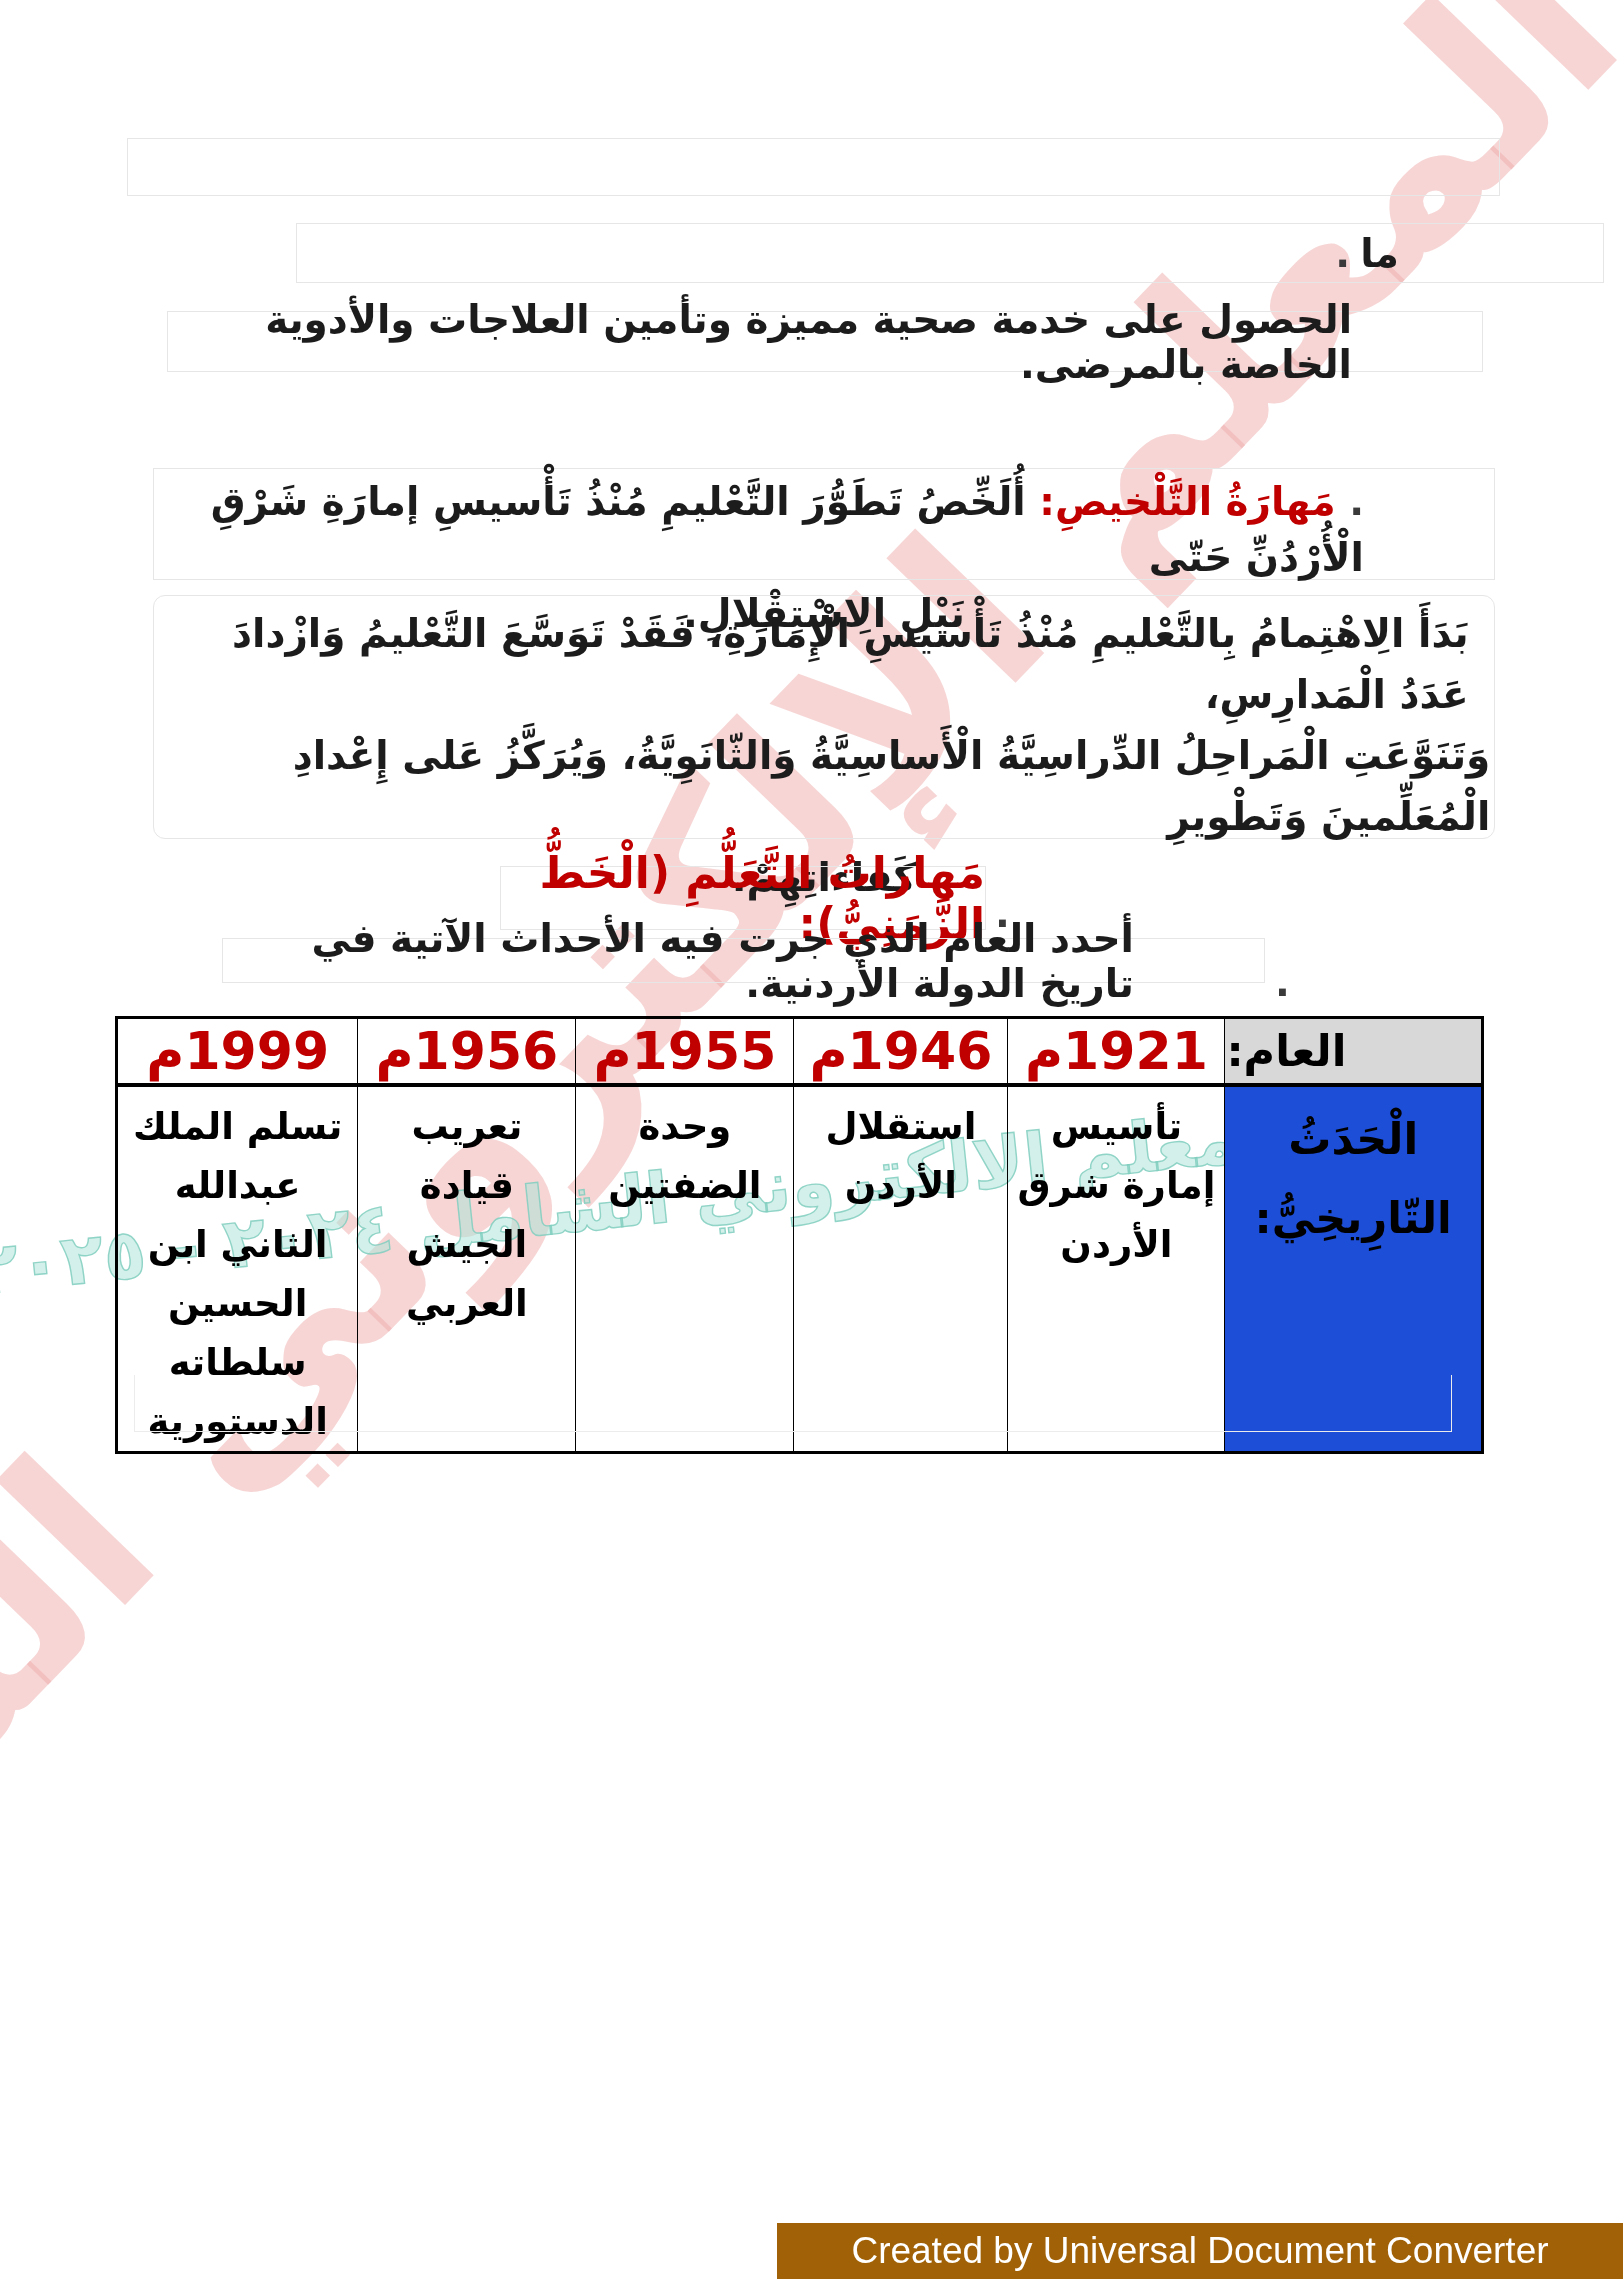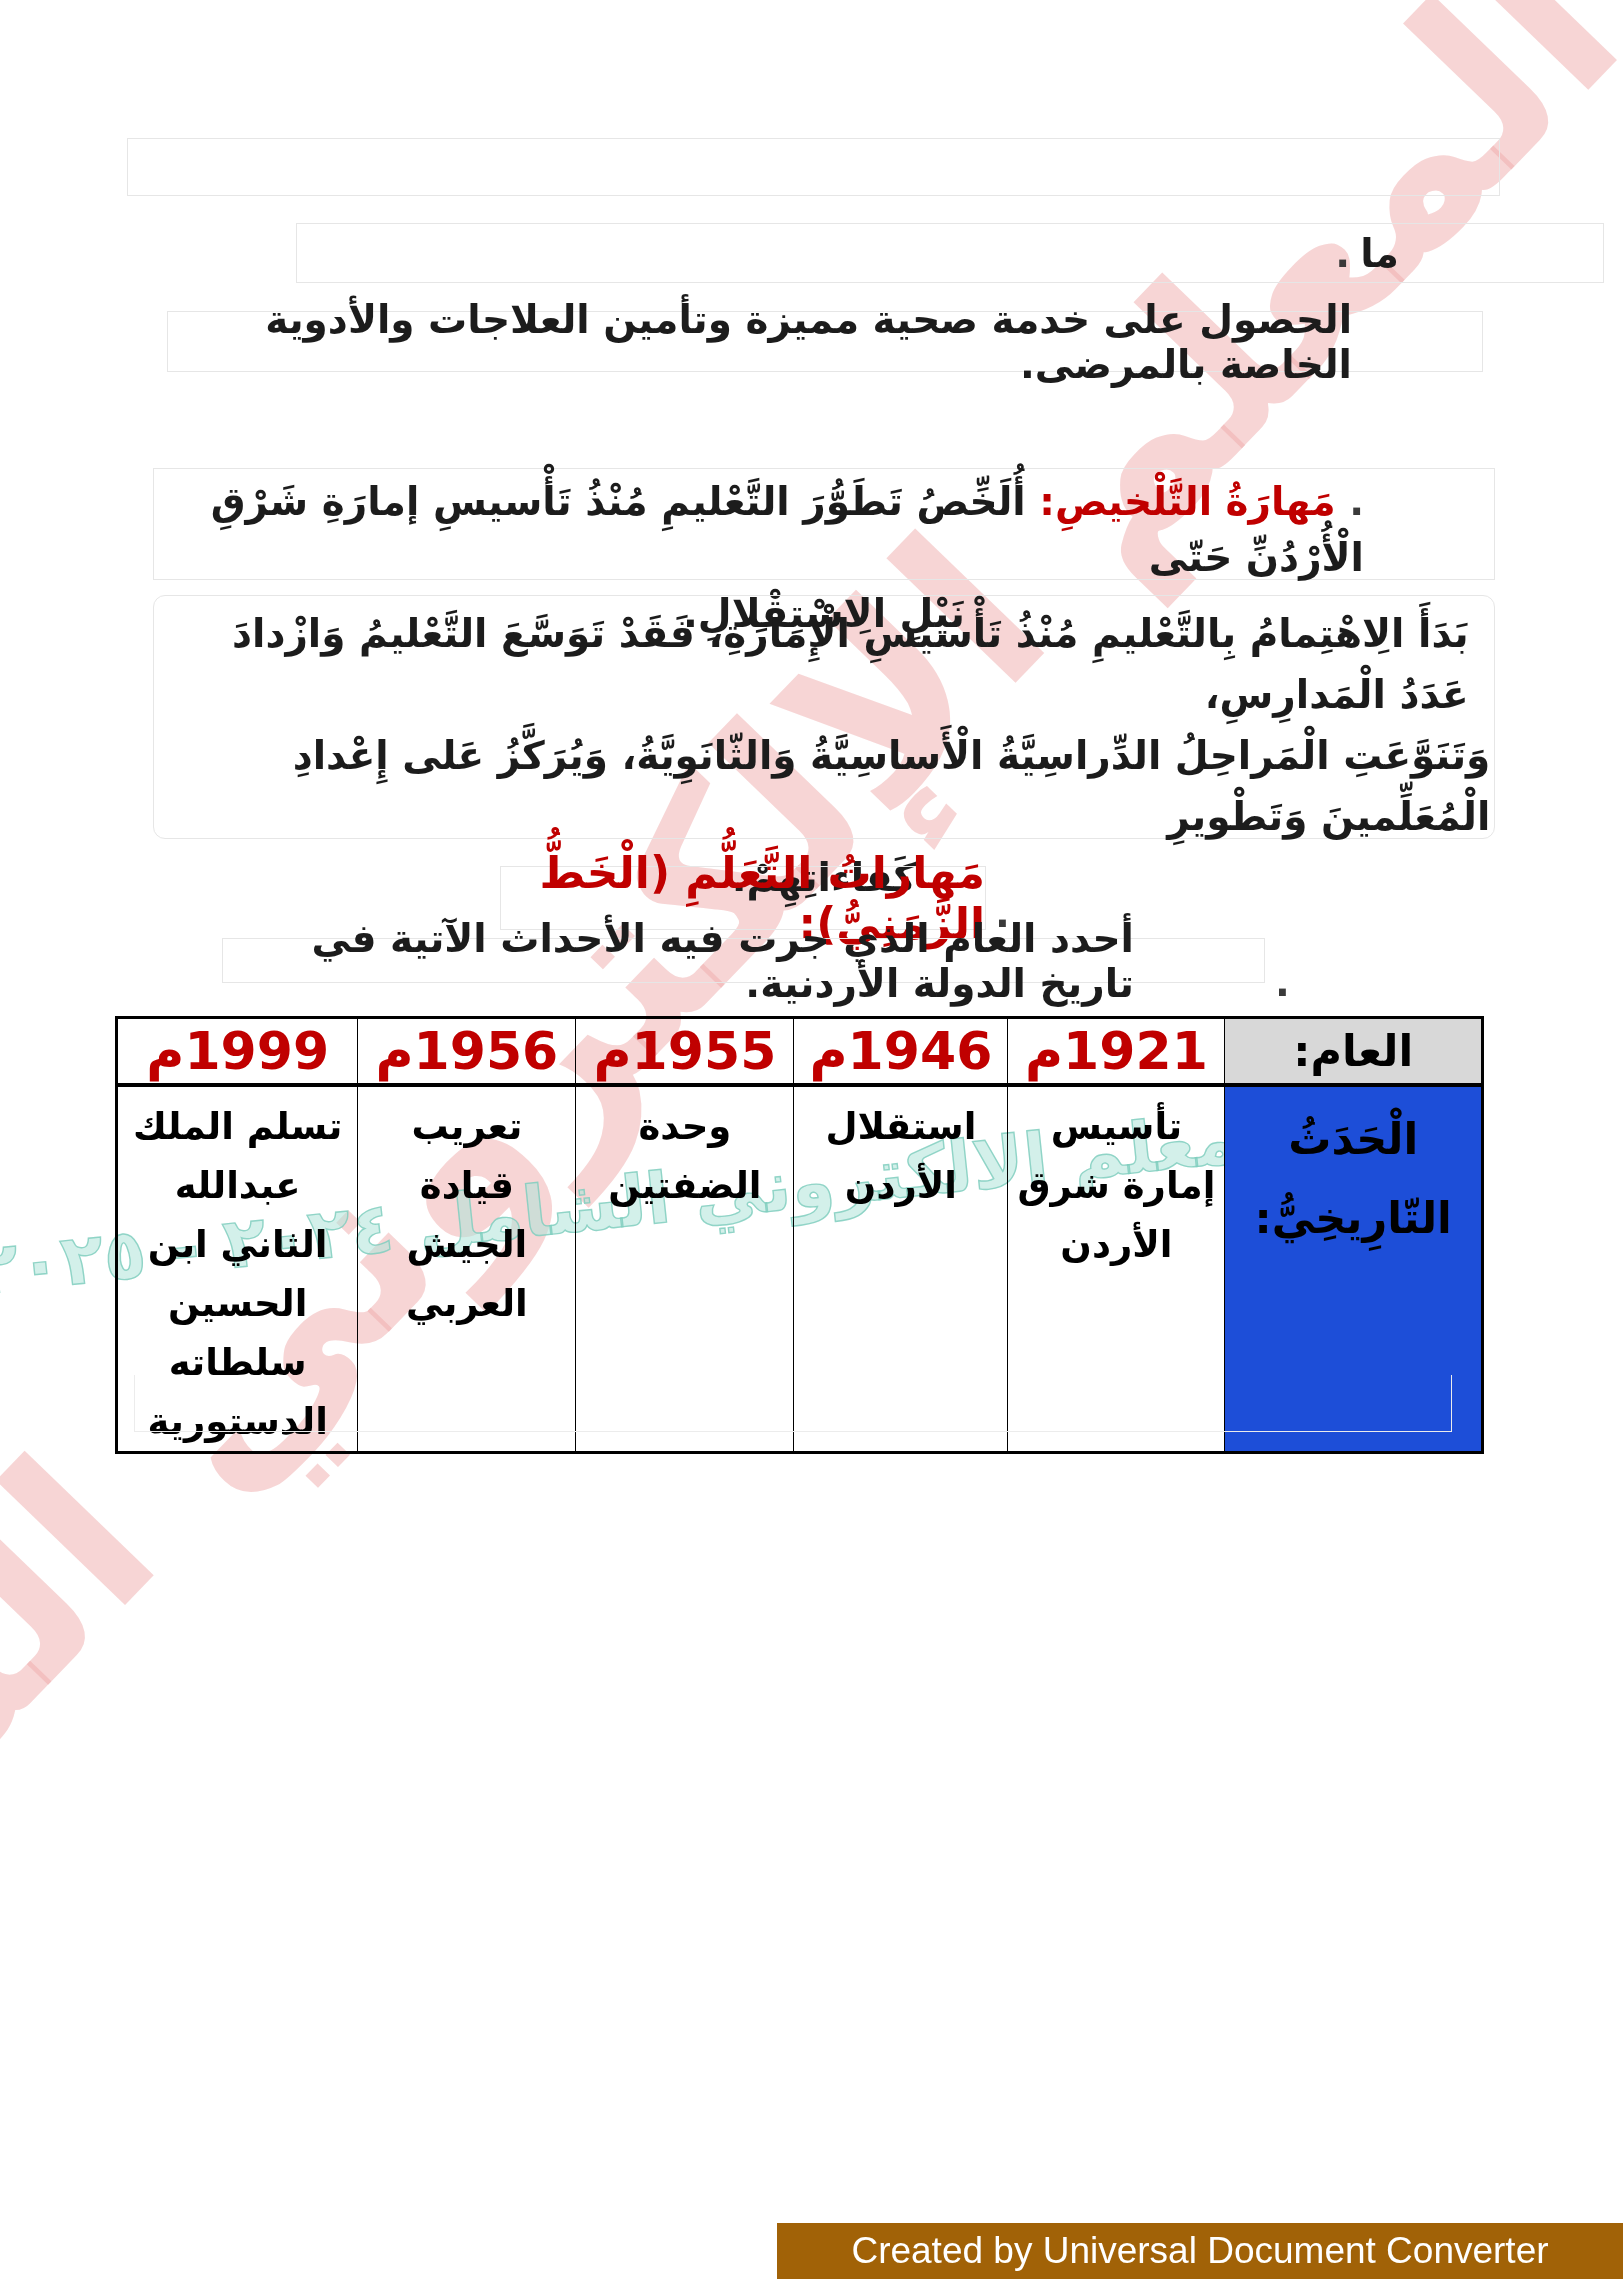--- a/index.html
+++ b/index.html
@@ -90,21 +90,21 @@
   .instr-bullet{position:absolute;left:1275px;top:960px;font-size:39px;}
   
   .tl-table{
     position:absolute;left:115px;top:1016px;width:1369px;
     border-collapse:collapse;table-layout:fixed;direction:rtl;
     border:3.7px solid #000;
   }
   .tl-table td{border:1.9px solid #000;}
   .tl-table tr.head td{height:62px;border-bottom:4.6px solid #000;vertical-align:middle;}
   .tl-table tr.body td{height:290px;vertical-align:top;}
-  td.hdr-year{background:#d8d8d8;font-size:43px;text-align:center;color:#000;}
+  td.hdr-year{background:#d8d8d8;font-size:43px;text-align:left;color:#000;}
   td.year{color:#c00000;font-size:52px;text-align:center;}
   td.hdr-event{background:#1d4ed8;font-size:43px;line-height:79px;text-align:center;padding-top:13px;color:#000;}
   td.event{font-size:37px;line-height:59px;text-align:center;padding:10.2px 6.5px 0 6.5px;color:#000;}
   .box-below{position:absolute;left:134px;top:1375px;width:1316px;height:56px;border:0.9px solid #ececec;border-top:none;}
   
   .footer-bar{
     position:absolute;left:777px;top:2223px;width:846px;height:56px;
     background:#a16207;color:#ffffff;
     display:flex;align-items:center;justify-content:center;
     direction:ltr;

